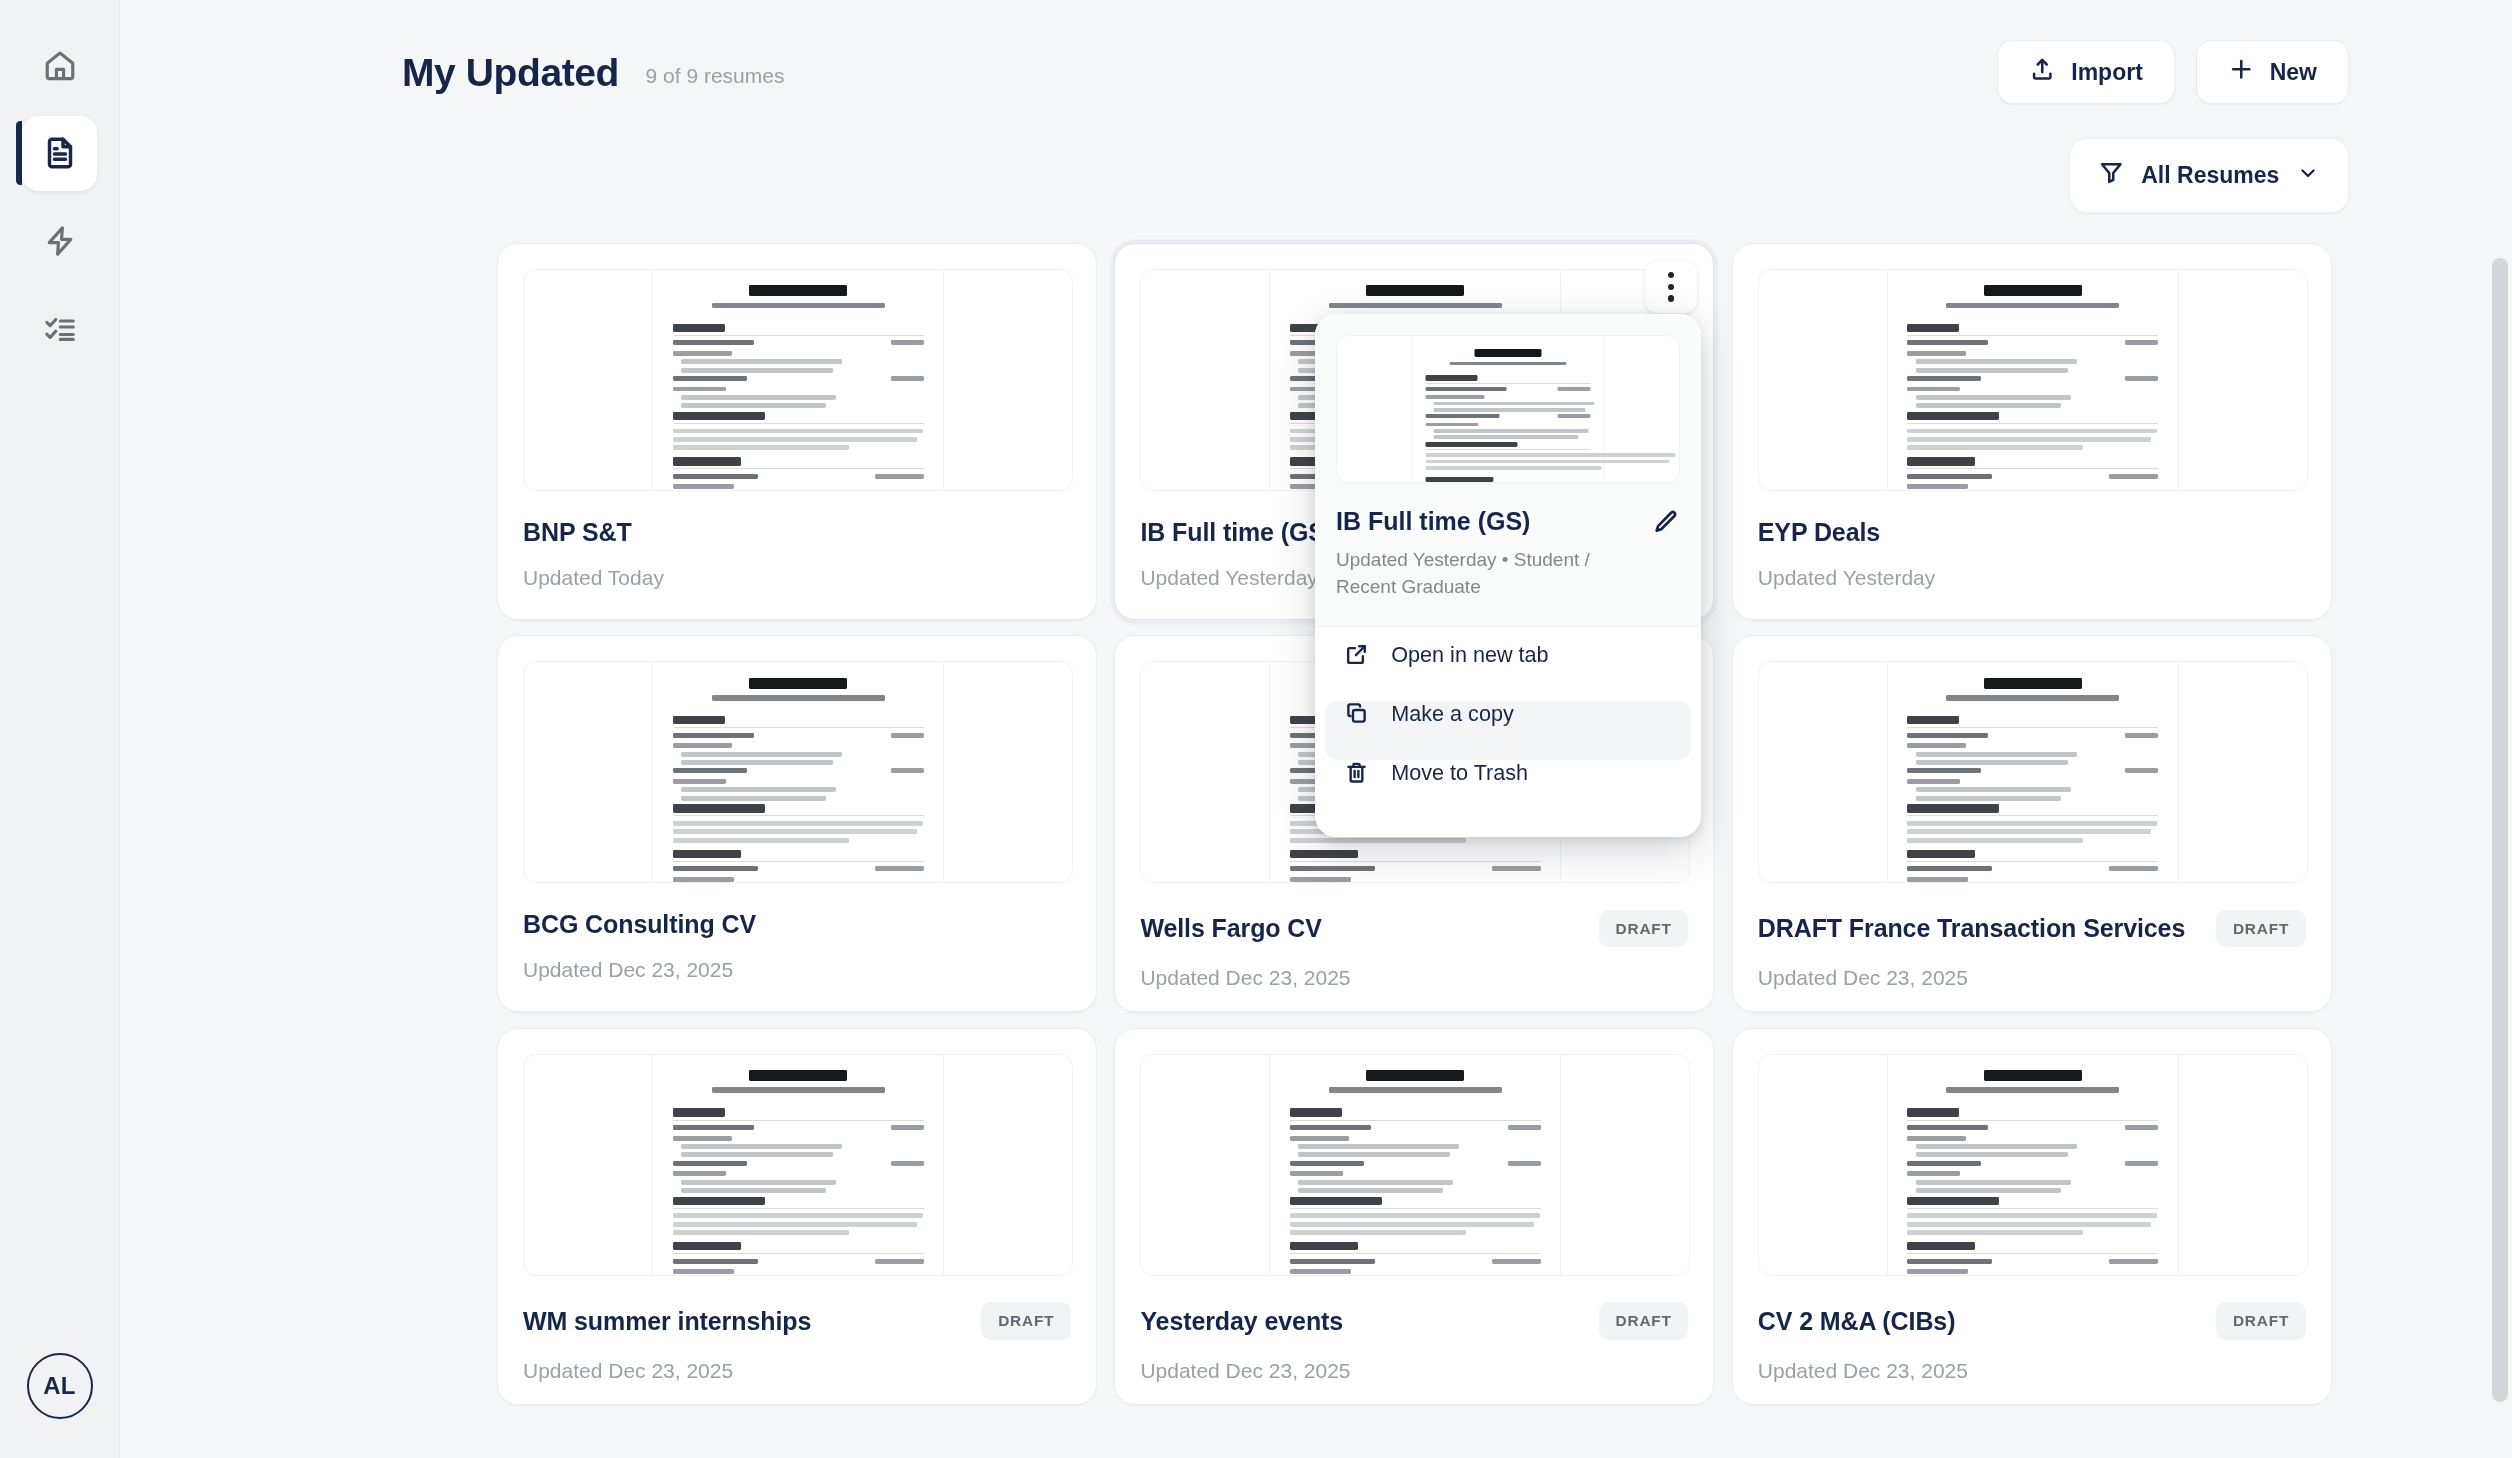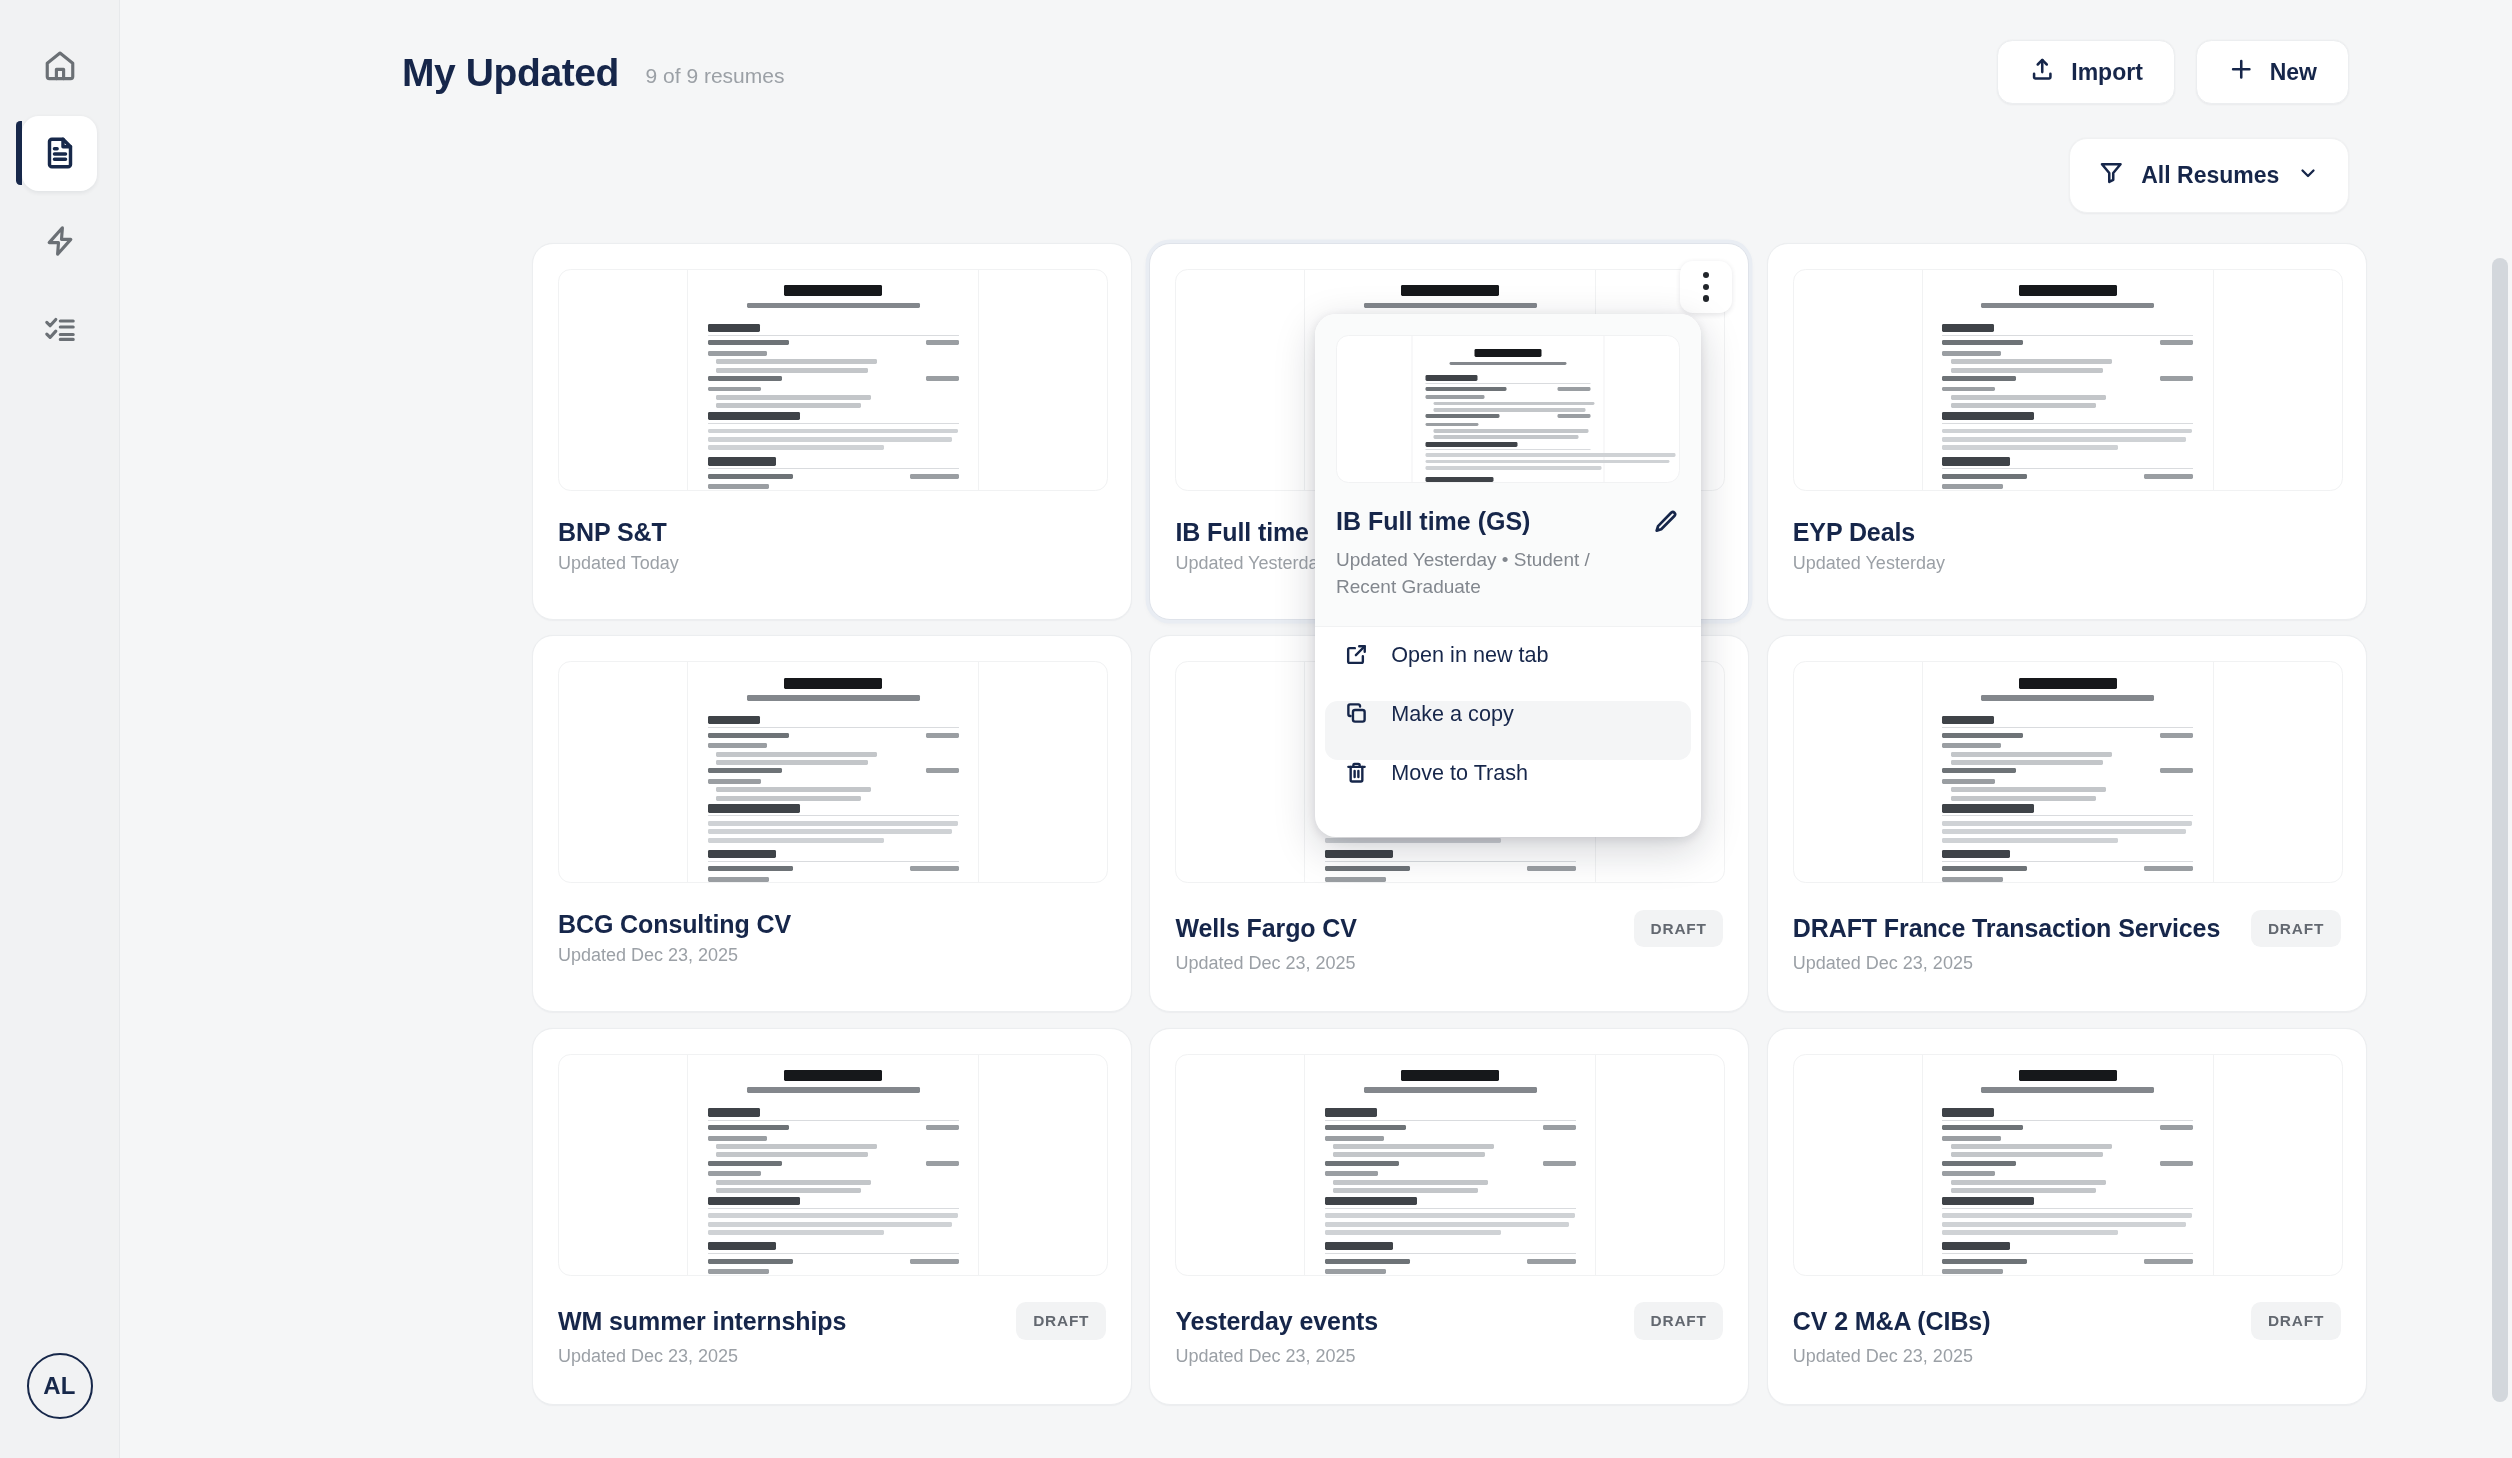--- a/index.html
+++ b/index.html
@@ -105,21 +105,21 @@
     border: 1.4px solid #f0f1f2;
     box-shadow: 0 0.7px 2.1px rgba(16,24,40,.05);
     display: flex; align-items: center; gap: 16.7px; padding: 0 28px;
     cursor: pointer; font-size: 23px; font-weight: 600; color: #16264a;
   }
   .filter-btn svg.f { width: 26.5px; height: 26.5px; }
   .filter-btn svg.c { width: 24px; height: 24px; }
 
   
   .grid {
-    position: absolute; left: 412px; top: 243px;
+    position: absolute; left: 377px; top: 243px;
     width: 1835px;
     display: grid; grid-template-columns: repeat(3, 600px);
     column-gap: 17.4px; row-gap: 15.4px;
   }
   .card {
     background: #ffffff; border: 1.4px solid #eceef0;
     border-radius: 21px; padding: 25px 25px 0 25px;
     height: 377px; position: relative;
     box-shadow: 0 0.7px 1.4px rgba(16,24,40,.04);
     cursor: pointer;
@@ -154,21 +154,21 @@
   .card-title {
     font-size: 25px; font-weight: 600; color: #16264a; letter-spacing: -0.1px;
     white-space: nowrap; overflow: hidden; text-overflow: clip;
   }
   .badge {
     margin-left: auto;
     background: #f2f3f4; color: #636870;
     font-size: 15.4px; font-weight: 600; letter-spacing: 0.8px;
     padding: 9.8px 16.7px; border-radius: 9.8px; white-space: nowrap;
   }
-  .card-date { font-size: 18px; color: #9ba0a6; margin-top: 6px; }
+  .card-date { font-size: 21px; color: #9ba0a6; margin-top: 19px; }
 
   
   .kebab {
     position: absolute; right: 16.7px; top: 16.7px;
     width: 52px; height: 52px; border-radius: 12.6px;
     background: #ffffff; box-shadow: 0 1.4px 5.6px rgba(16,24,40,.10);
     display: flex; flex-direction: column; align-items: center; justify-content: center;
     gap: 5.6px; cursor: pointer; z-index: 6;
   }
   .kebab i { width: 6.3px; height: 6.3px; border-radius: 50%; background: #22262b; display: block; }

